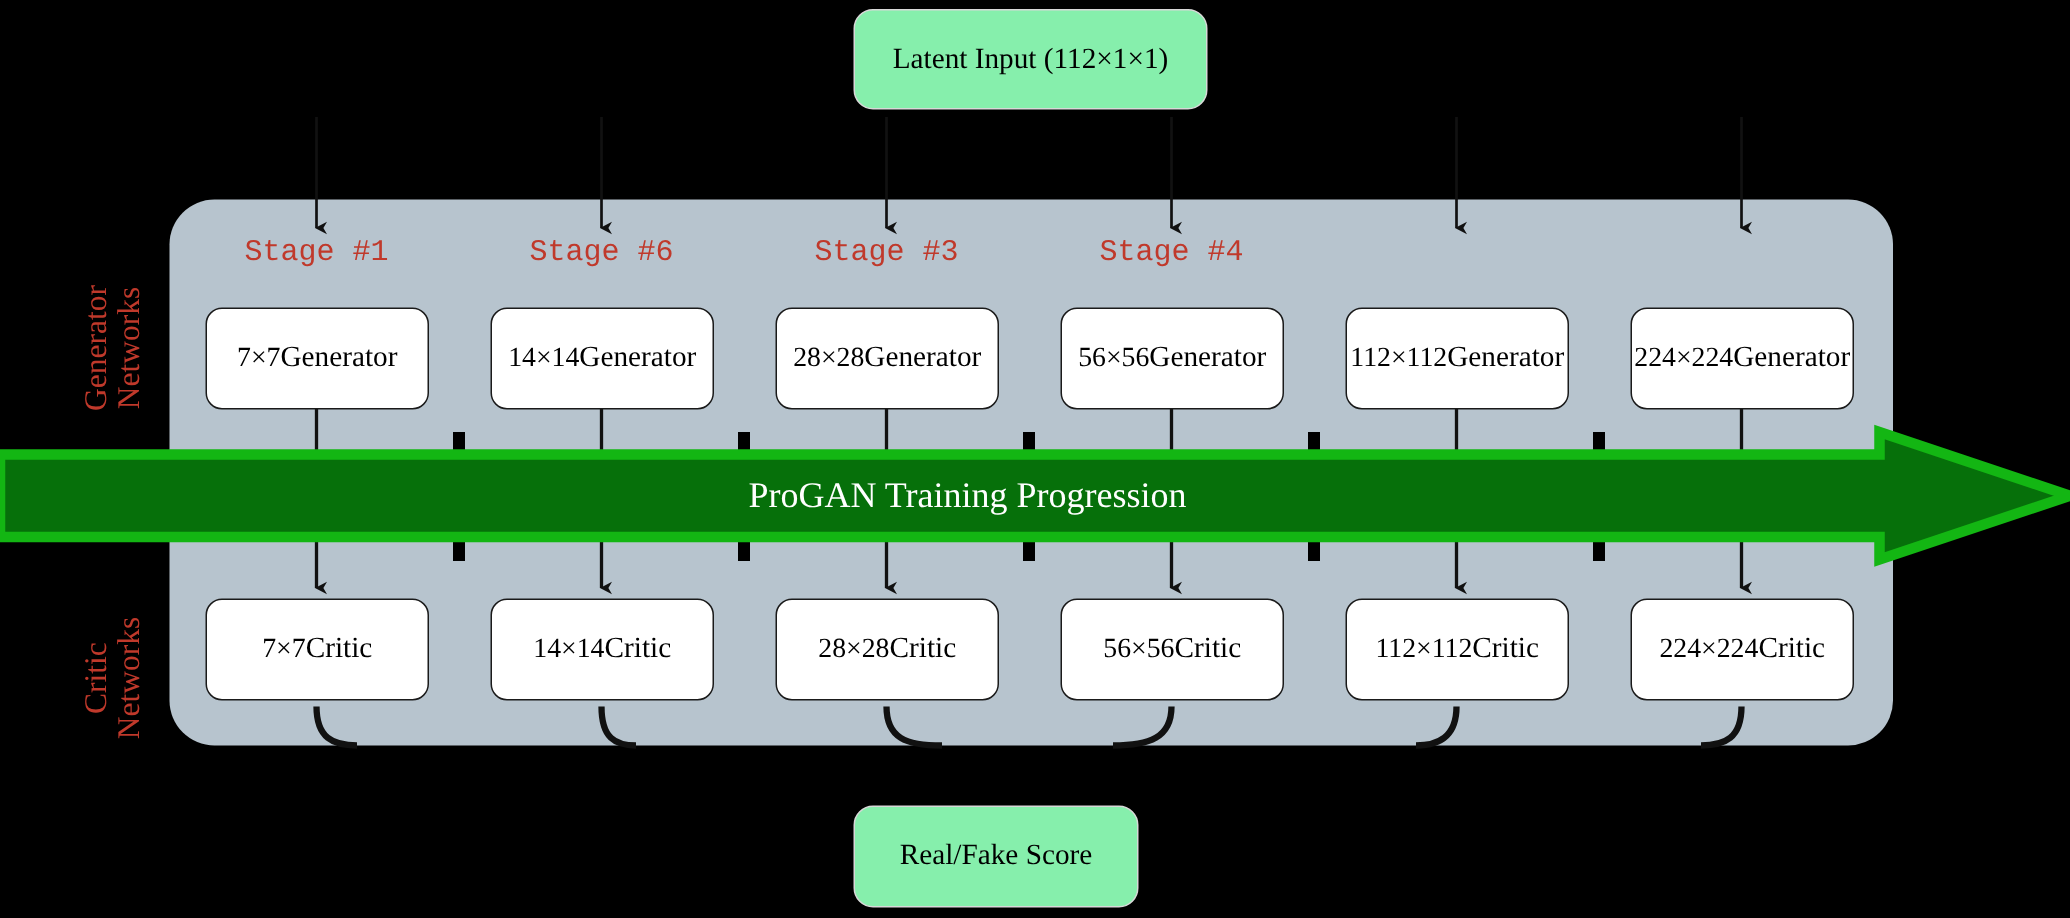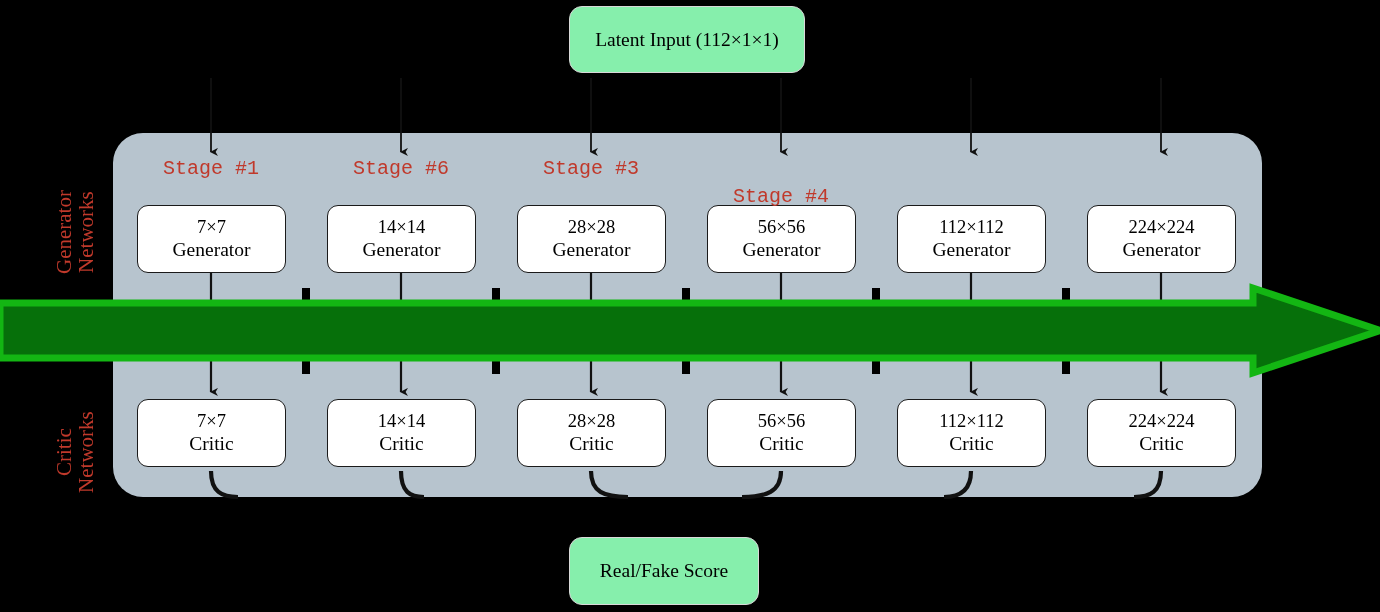--- a/index.html
+++ b/index.html
@@ -21,21 +21,21 @@
     width: 1380px;
     height: 612px;
   }
   .node-box {
     position: absolute;
     background: #ffffff;
     border: 1.6px solid #1a1a1a;
     border-radius: 11px;
     box-sizing: border-box;
     display: flex;
-    flex-direction: column;
+    flex-direction: row;
     align-items: center;
     justify-content: center;
     color: #000000;
     line-height: 1.22;
     z-index: 6;
   }
   .io-box {
     position: absolute;
     background: #86efac;
     border: 1.2px solid #d8d8d8;
@@ -146,21 +146,21 @@
     <div>Networks</div>
   </div>
   <div class="side-label" style="left:-5px; top:430px; width:160px; transform: rotate(-90deg);">
     <div>Critic</div>
     <div>Networks</div>
   </div>
 
   <div class="stage-label" style="left:136px; top:157px; width:150px;">Stage #1</div>
   <div class="stage-label" style="left:326px; top:157px; width:150px;">Stage #6</div>
   <div class="stage-label" style="left:516px; top:157px; width:150px;">Stage #3</div>
-  <div class="stage-label" style="left:706px; top:157px; width:150px;margin-top:28px;">Stage #4</div>
+  <div class="stage-label" style="left:706px; top:157px; width:150px;">Stage #4</div>
 
   <div class="node-box" style="left:137px; top:205px; width:149px; height:68px;">
     <span class="nb-l1">7×7</span>
     <span class="nb-l2">Generator</span>
   </div>
   <div class="node-box" style="left:327px; top:205px; width:149px; height:68px;">
     <span class="nb-l1">14×14</span>
     <span class="nb-l2">Generator</span>
   </div>
   <div class="node-box" style="left:517px; top:205px; width:149px; height:68px;">
@@ -198,18 +198,19 @@
   </div>
   <div class="node-box" style="left:897px; top:399px; width:149px; height:68px;">
     <span class="nb-l1">112×112</span>
     <span class="nb-l2">Critic</span>
   </div>
   <div class="node-box" style="left:1087px; top:399px; width:149px; height:68px;">
     <span class="nb-l1">224×224</span>
     <span class="nb-l2">Critic</span>
   </div>
 
+  <div class="band-text" style="top:318px;">ProGAN Training Progression</div>
 
   <div class="io-box" style="left:569px; top:537px; width:190px; height:68px;">
     <span>Real/Fake Score</span>
   </div>
 
 </div>
 
 </body></html>

